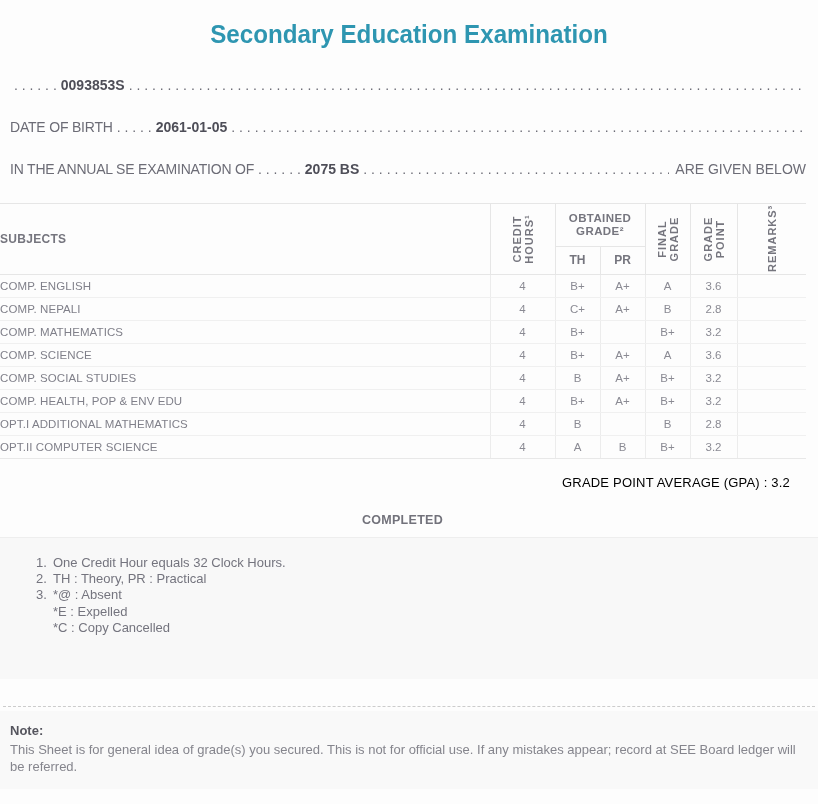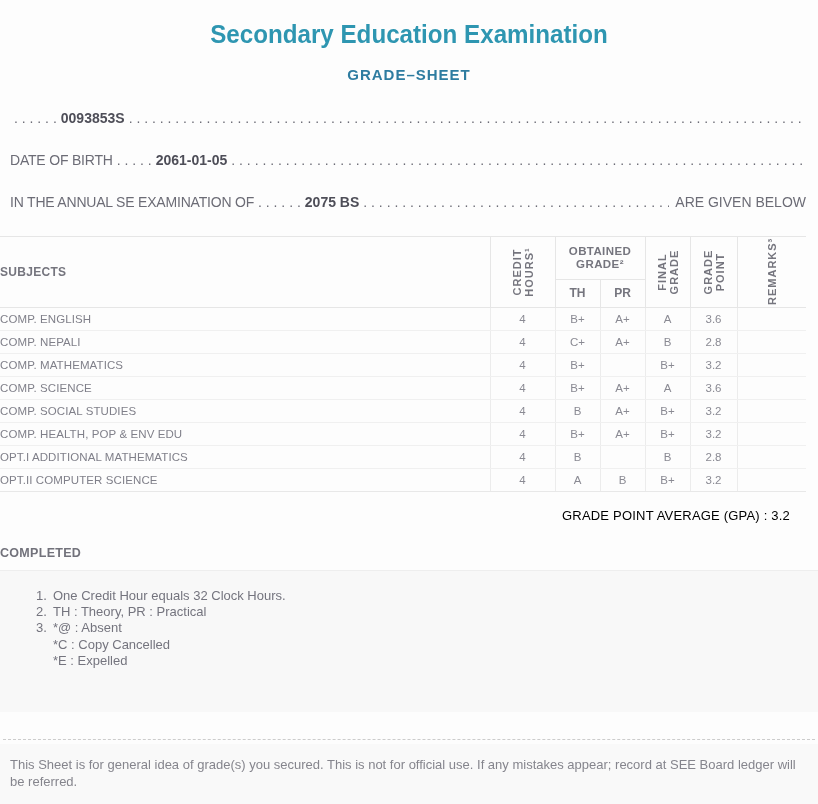--- a/index.html
+++ b/index.html
@@ -84,21 +84,21 @@
     font-size:11.5px;color:#8a8a93;text-align:center;
   }
   tbody tr:last-child td{border-bottom:1px solid #e8e8e8;}
 
   
   .gpa-line{
     margin-top:16px;text-align:right;padding-right:28px;
     font-size:13px;font-weight:normal;color:#000000;letter-spacing:.2px;
   }
   .status-line{
-    margin-top:23px;text-align:left;padding-right:13px;
+    margin-top:23px;text-align:center;padding-right:13px;
     font-size:12.5px;font-weight:bold;color:#72727b;letter-spacing:.3px;
   }
 
   
   .notes-panel{
     margin-top:10px;height:142px;
     background:#f8f8f8;border-top:1px solid #eeeeee;
     padding-top:17px;box-sizing:border-box;
   }
   .note-item{
@@ -124,21 +124,20 @@
   .footer-note .note-text{
     font-size:13px;color:#85858d;line-height:17px;width:790px;
   }
 </style>
 </head>
 <body>
 
 <div class="page">
 
   <div class="title">Secondary Education Examination</div>
-  <div class="subtitle">GRADE–SHEET</div>
 
   <div class="info">
     <div class="info-line">
       <span class="dots lead">. . . . . .</span>
       <span class="val">0093853S</span>
       <span class="dots fill">. . . . . . . . . . . . . . . . . . . . . . . . . . . . . . . . . . . . . . . . . . . . . . . . . . . . . . . . . . . . . . . . . . . . . . . . . . . . . . . . . . . . . . . . . . . . . . . . . . . . . . . . . . . . . . . . . . . . . . . . . . . .</span>
     </div>
     <div class="info-line">
       <span class="lbl">DATE OF BIRTH</span>
       <span class="dots lead">. . . . .</span>
@@ -277,27 +276,28 @@
     <div class="note-item">
       <span class="marker">2.</span>
       <span class="txt">TH : Theory, PR : Practical</span>
     </div>
     <div class="note-item">
       <span class="marker">3.</span>
       <span class="txt">*@ : Absent</span>
     </div>
     <div class="note-item">
       <span class="marker"></span>
+      <span class="txt">*E : Expelled</span>
+    </div>
+    <div class="note-item">
+      <span class="marker"></span>
       <span class="txt">*C : Copy Cancelled</span>
     </div>
-    <div class="note-item">
-      <span class="marker"></span>
-      <span class="txt">*E : Expelled</span>
-    </div>
   </div>
 
   <hr class="dashed-divider">
 
   <div class="footer-note">
+    <div class="note-label">Note:</div>
     <div class="note-text">This Sheet is for general idea of grade(s) you secured. This is not for official use. If any mistakes appear; record at SEE Board ledger will be referred.</div>
   </div>
 
 </div>
 
 </body></html>

